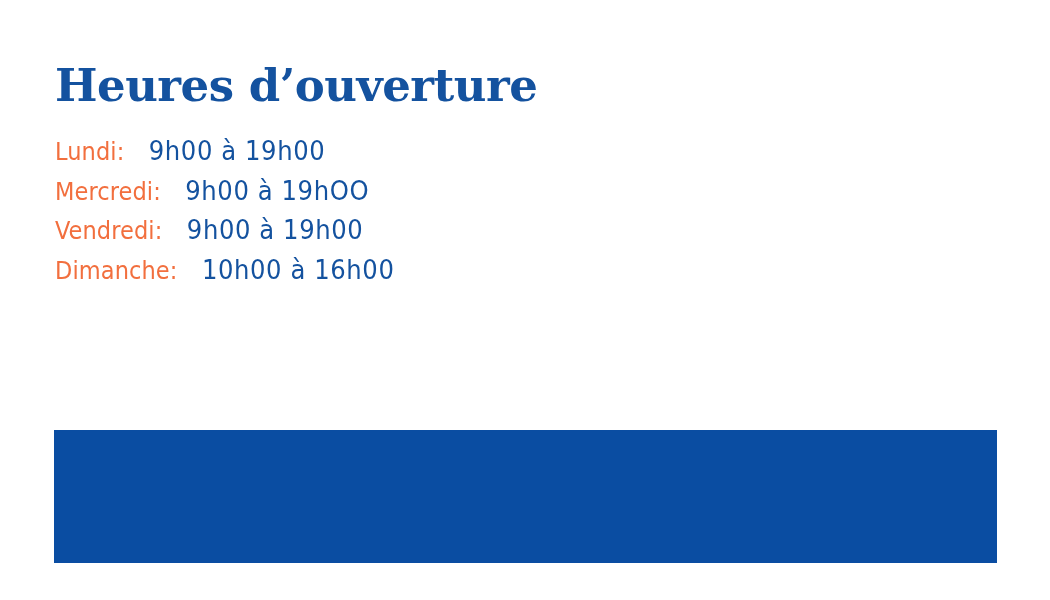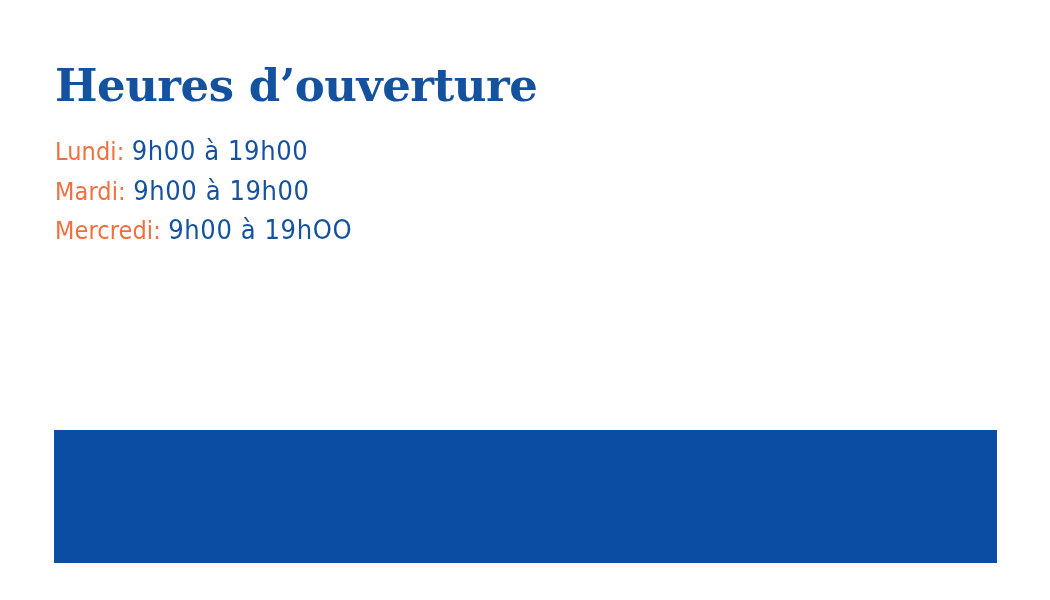--- a/index.html
+++ b/index.html
@@ -58,21 +58,21 @@
     letter-spacing: 0.1px;
     margin-top: 20px;
   }
 
   .time-value {
     font-family: "DejaVu Sans Condensed", "Liberation Sans Narrow", "Liberation Sans", sans-serif;
     font-size: 27px;
     font-weight: 400;
     color: #14529F;
     letter-spacing: 0.6px;
-    margin-left: 3px;
+    margin-left: 20px;
   }
 
   .banner-block {
     position: absolute;
     left: 54px;
     top: 430px;
     width: 943px;
     height: 133px;
     background: #0A4DA2;
   }
@@ -84,31 +84,35 @@
 
   <h1 class="title">Heures d’ouverture</h1>
 
   <ul class="hours-list">
 
     <li class="hours-row">
       <span class="day-label">Lundi:</span>
       <span class="time-value">9h00 à 19h00</span>
     </li>
 
-    <li class="hours-row">
-      <span class="day-label">Mardi:</span>
-      <span class="time-value">9h00 à 19h00</span>
-    </li>
 
     <li class="hours-row">
       <span class="day-label">Mercredi:</span>
       <span class="time-value">9h00 à 19hOO</span>
     </li>
 
 
+    <li class="hours-row">
+      <span class="day-label">Vendredi:</span>
+      <span class="time-value">9h00 à 19h00</span>
+    </li>
 
 
+    <li class="hours-row">
+      <span class="day-label">Dimanche:</span>
+      <span class="time-value">10h00 à 16h00</span>
+    </li>
 
   </ul>
 
   <div class="banner-block"></div>
 
 </div>
 
 </body></html>

